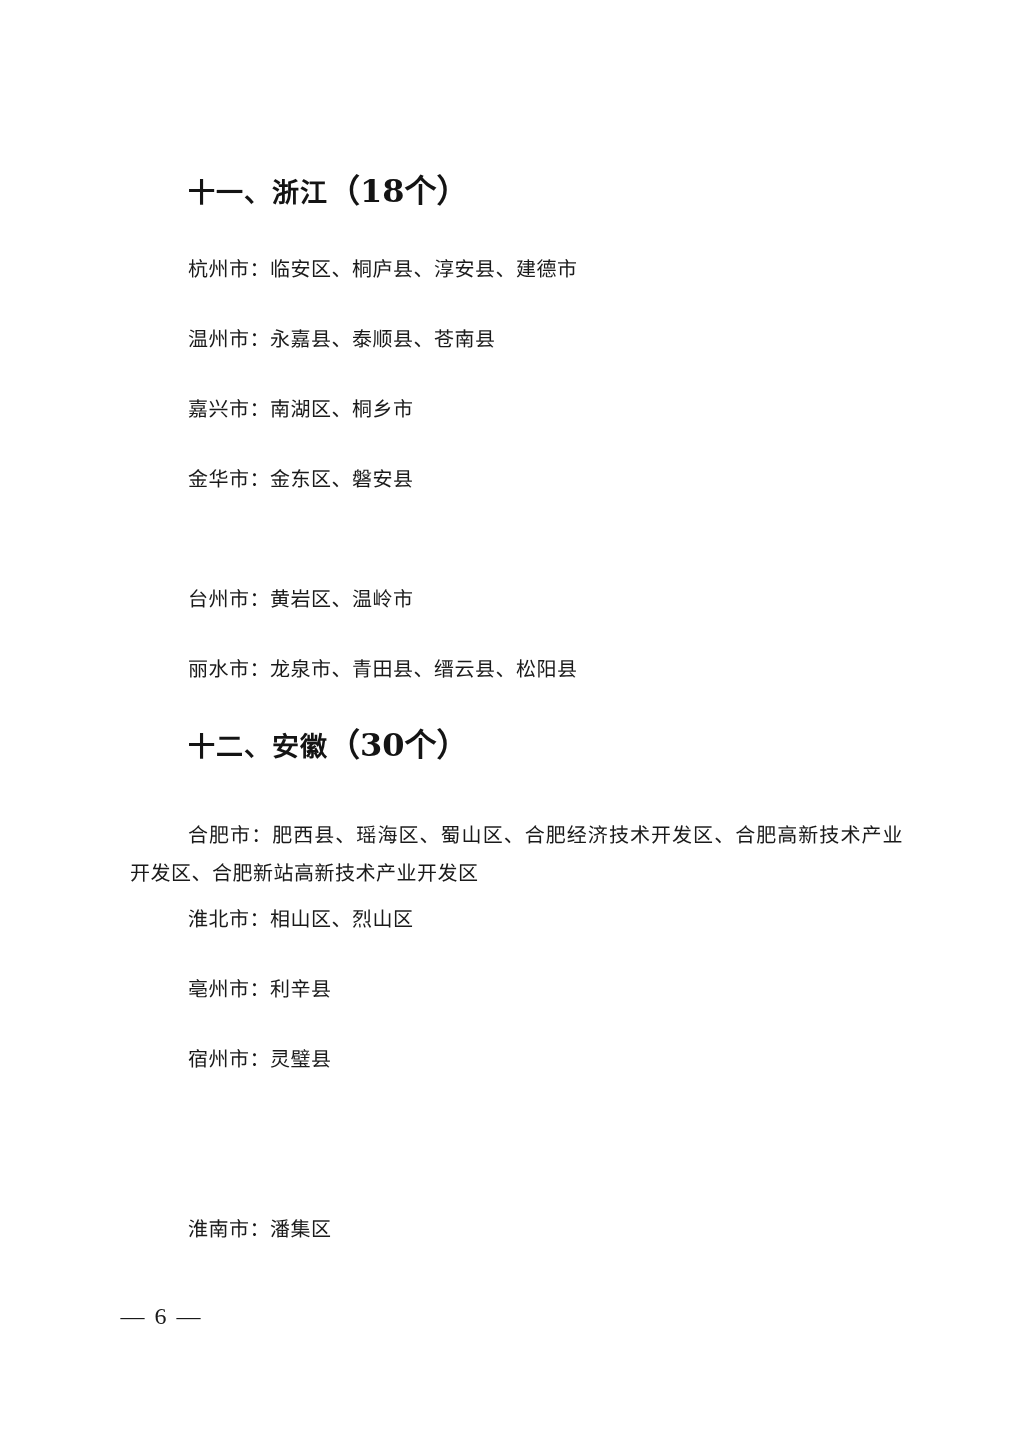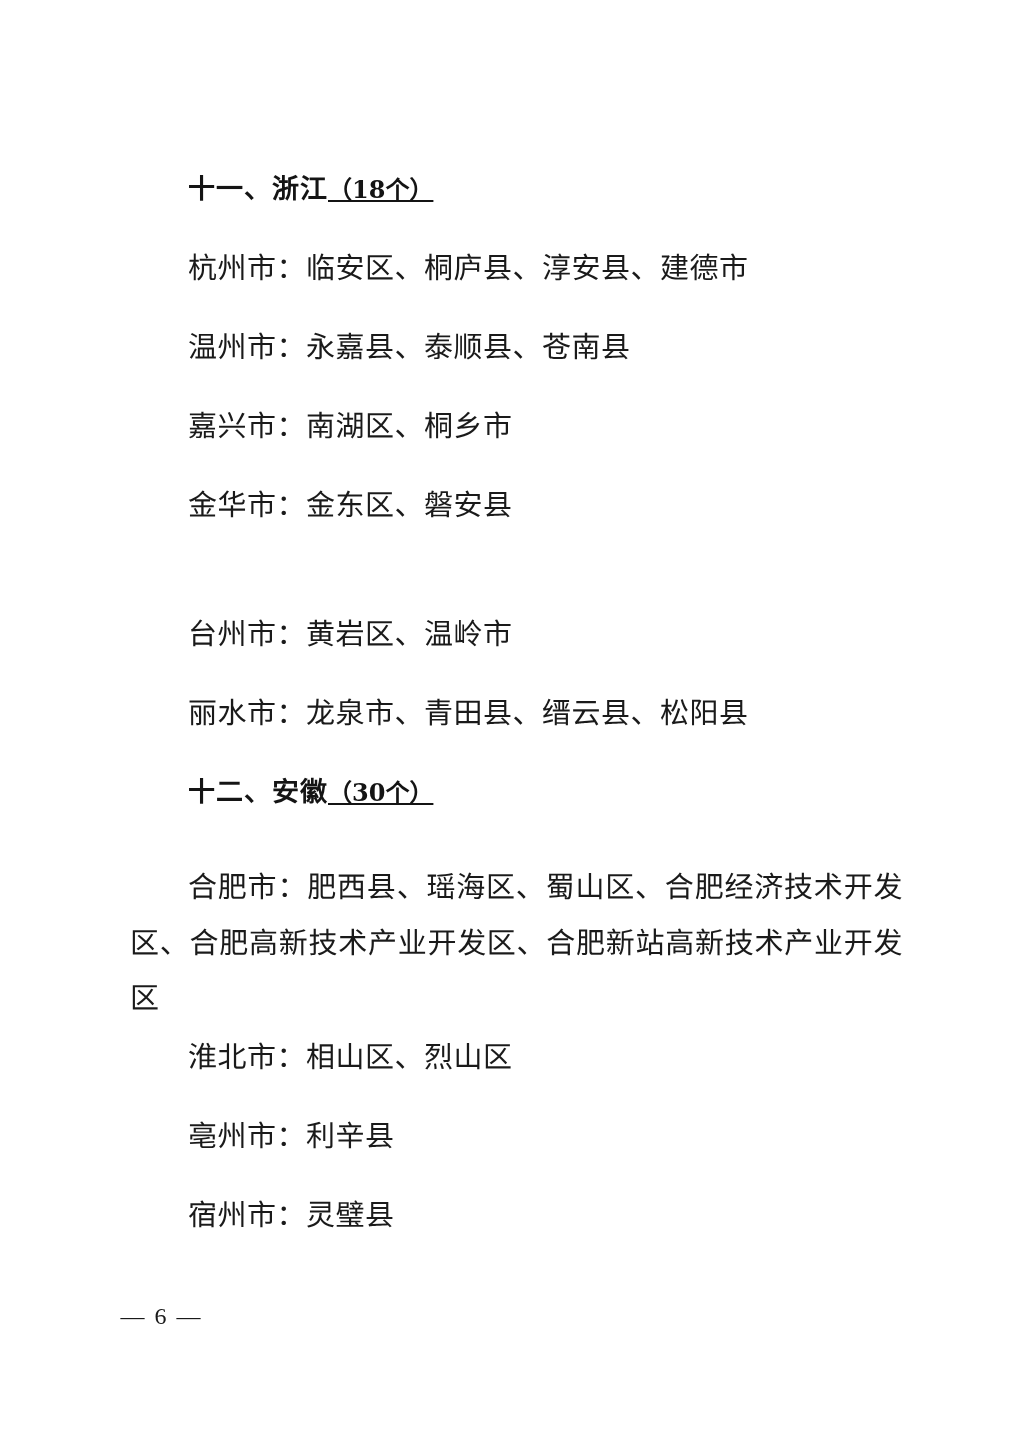--- a/index.html
+++ b/index.html
@@ -32,27 +32,26 @@
     font-weight: bold;
     font-size: 27px;
     line-height: 1.0;
     margin: 0 0 0 0;
     padding: 0 0 0 58px;
     letter-spacing: 1px;
     color: #141414;
     white-space: nowrap;
   }
   .section-heading .count {
-    font-size: 24px;
+    font-size: 32px;
     font-weight: bold;
     letter-spacing: 0px;
-    text-decoration: underline;
   }
   .entry {
-    font-size: 29px;
+    font-size: 20px;
     line-height: 1.0;
     color: #1a1a1a;
     letter-spacing: 0.5px;
     text-indent: 58px;
     text-align: justify;
     text-justify: inter-ideograph;
     margin: 0;
     padding: 0;
     word-break: break-all;
   }
@@ -133,20 +132,21 @@
     <div class="entry"><span class="city">亳州市：</span><span>利辛县</span></div>
     <div class="spacer-entry"></div>
 
     <div class="entry"><span class="city">宿州市：</span><span>灵璧县</span></div>
     <div class="spacer-entry"></div>
 
     <div class="spacer-entry"></div>
 
     <div class="spacer-entry"></div>
 
+    <div class="entry"><span class="city">淮南市：</span><span>潘集区</span></div>
     <div class="spacer-entry"></div>
 
 
   </div>
 </div>
 
 <div class="footer">
   <span class="footer-inner">— 6 —</span>
 </div>
 

